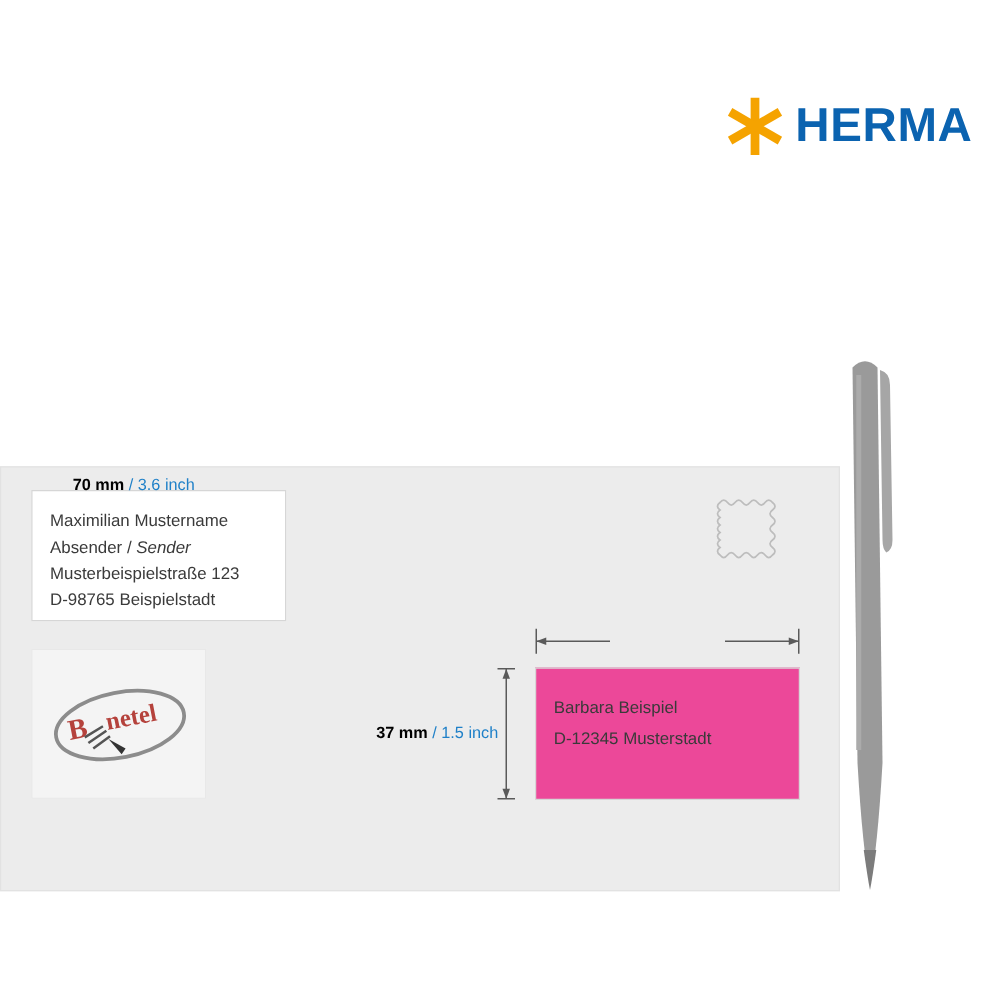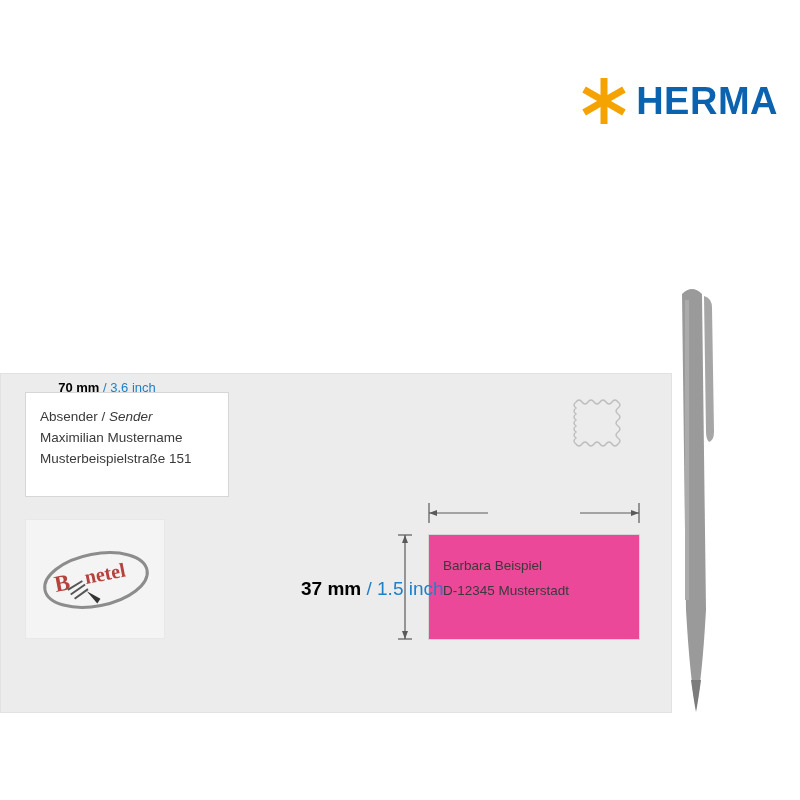--- a/index.html
+++ b/index.html
@@ -141,21 +141,21 @@
     top: 160px;
     width: 18px;
     height: 106px;
   }
   .dim-height-text {
     position: absolute;
     left: 300px;
     top: 204px;
     width: 90px;
     text-align: right;
-    font-size: 19px;
+    font-size: 13px;
     color: #1f80c8;
     white-space: nowrap;
   }
   .dim-height-text b { color: #000000; font-weight: bold; }
 
   
   .pen {
     position: absolute;
     left: 668px;
     top: 280px;
@@ -177,25 +177,26 @@
           <rect x="18.5" y="0" width="7" height="46" transform="rotate(-60 22 23)"></rect>
         </g>
       </svg>
     </div>
     <div class="brand-text">HERMA</div>
   </div>
 
   <div class="envelope">
 
     <div class="sender-label">
+      <div class="sender-line">Maximilian Mustername</div>
       <div class="sender-line">
         <span>Absender / </span><span class="ital">Sender</span>
       </div>
-      <div class="sender-line">Maximilian Mustername</div>
-      <div class="sender-line">Musterbeispielstraße 151</div>
+      <div class="sender-line">Musterbeispielstraße 123</div>
+      <div class="sender-line">D-98765 Beispielstadt</div>
     </div>
 
     <div class="sample-sticker">
       <svg width="140" height="120" viewBox="0 0 140 120" aria-hidden="true">
         <rect x="0" y="0" width="140" height="120" fill="#f4f4f4"></rect>
         <ellipse cx="70" cy="60" rx="52" ry="26" fill="none" stroke="#8c8c8c" stroke-width="3" transform="rotate(-11 70 60)"></ellipse>
         <text x="30" y="72" font-family="'Liberation Serif', serif" font-size="23" font-weight="bold" fill="#b5423c" transform="rotate(-11 30 72)">B</text>
         <text x="60" y="64" font-family="'Liberation Serif', serif" font-size="20" font-weight="bold" fill="#b5423c" transform="rotate(-11 60 64)">netel</text>
         <path d="M42 68 L58 62 M44 73 L60 66 M47 78 L62 71" stroke="#555" stroke-width="2" fill="none" transform="rotate(-11 52 70)"></path>
         <path d="M62 70 L74 80 L70 84 Z" fill="#333" transform="rotate(-11 68 77)"></path>

